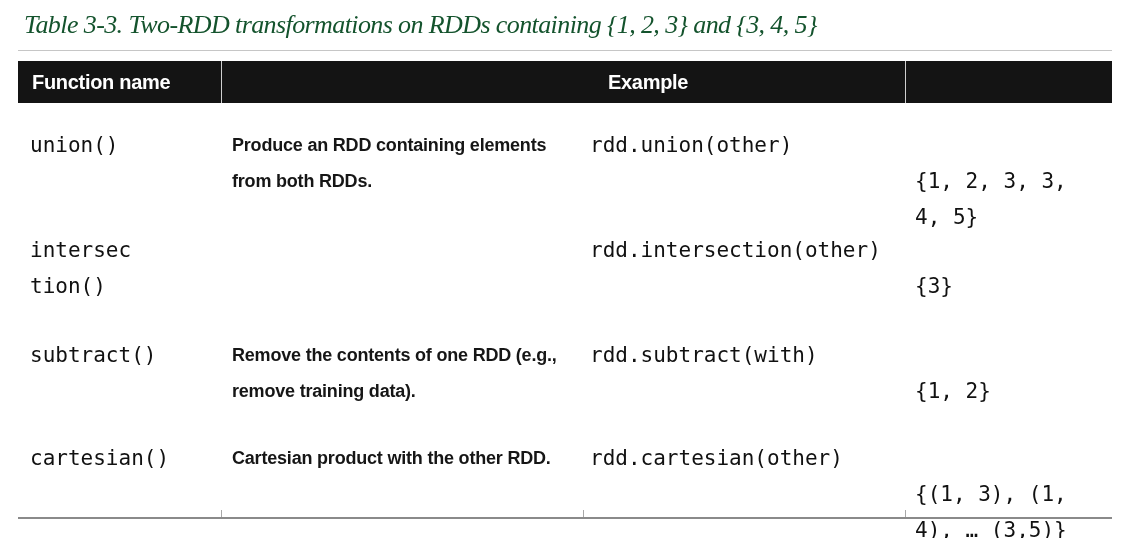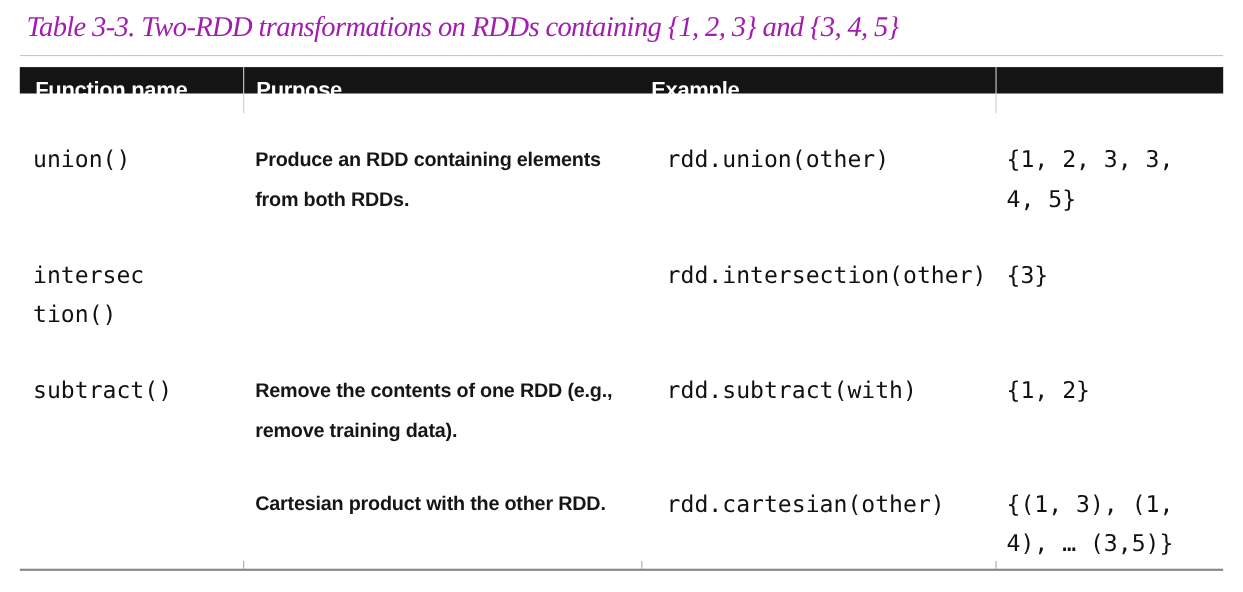--- a/index.html
+++ b/index.html
@@ -10,26 +10,26 @@
     overflow:hidden;
     font-family:"Liberation Sans",sans-serif;
   }
   .abs{position:absolute;}
   #caption{
     left:24px;top:10px;width:1080px;
     font-family:"Liberation Serif",serif;
     font-style:italic;
     font-size:26px;
     letter-spacing:-0.6px;
-    color:#a21caf;
+    color:#14532d;
     white-space:nowrap;
   }
   #top-rule{left:18px;top:50px;width:1094px;height:1px;background:#c6c6c6;}
   #header-bar{
-    left:18px;top:61px;width:1094px;height:24px;
+    left:18px;top:61px;width:1094px;height:42px;
     background:#141414;
   }
   .hdr{
     position:absolute;top:0;height:42px;line-height:42px;
     color:#ffffff;font-weight:bold;font-size:20px;letter-spacing:-0.3px;
     white-space:nowrap;
   }
   .hdr-sep{position:absolute;top:0;width:1px;height:42px;background:#cfcfcf;}
   .row{position:absolute;left:0;width:1130px;height:105px;}
   .cell{position:absolute;top:0;color:#111111;white-space:pre-line;}
@@ -38,39 +38,38 @@
     font-size:21px;line-height:36px;
   }
   .purpose{
     font-family:"Liberation Sans",sans-serif;
     font-weight:bold;
     font-size:18px;line-height:36px;letter-spacing:-0.2px;
     color:#161616;
   }
   .c1{left:30px;width:185px;}
   .c2{left:232px;width:362px;}
-  .c3{left:590px;width:318px;margin-left:16px;}
-  .c4{left:915px;width:205px;}
+  .c3{left:590px;width:318px;}
+  .c4{left:915px;width:205px;margin-top:36px;}
   #bottom-rule{left:18px;top:517px;width:1094px;height:2px;background:#8a8a8a;}
   .tick{position:absolute;top:510px;width:1px;height:7px;background:#a8a8a8;}
 </style>
 </head>
 <body>
 
 <div id="page">
 
   <div id="caption" class="abs">Table 3-3. Two-RDD transformations on RDDs containing {1, 2, 3} and {3, 4, 5}</div>
 
   <div id="top-rule" class="abs"></div>
 
   <div id="header-bar" class="abs">
     <div class="hdr" style="left:14px">Function name</div>
     <div class="hdr-sep" style="left:203px"></div>
-    <div class="hdr" style="left:215px">Purpose</div>
-    <div class="hdr" style="left:574px">Example</div>
+    <div class="hdr" style="left:590px">Example</div>
     <div class="hdr-sep" style="left:887px"></div>
   </div>
 
   <div class="row" style="top:127px">
     <div class="cell c2 purpose">Produce an RDD containing elements
 from both RDDs.</div>
     <div class="cell c1 mono">union()</div>
     <div class="cell c3 mono">rdd.union(other)</div>
     <div class="cell c4 mono">{1, 2, 3, 3,
 4, 5}</div>
@@ -85,20 +84,21 @@
 
   <div class="row" style="top:337px">
     <div class="cell c1 mono">subtract()</div>
     <div class="cell c2 purpose">Remove the contents of one RDD (e.g.,
 remove training data).</div>
     <div class="cell c3 mono">rdd.subtract(with)</div>
     <div class="cell c4 mono">{1, 2}</div>
   </div>
 
   <div class="row" style="top:440px">
+    <div class="cell c1 mono">cartesian()</div>
     <div class="cell c2 purpose">Cartesian product with the other RDD.</div>
     <div class="cell c3 mono">rdd.cartesian(other)</div>
     <div class="cell c4 mono">{(1, 3), (1,
 4), … (3,5)}</div>
   </div>
 
   <div class="tick" style="left:221px"></div>
   <div class="tick" style="left:583px"></div>
   <div class="tick" style="left:905px"></div>
   <div id="bottom-rule" class="abs"></div>

